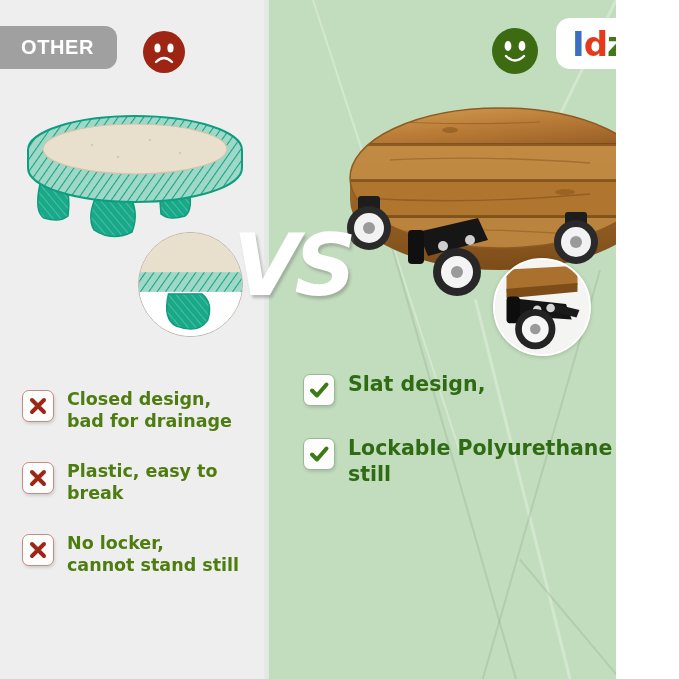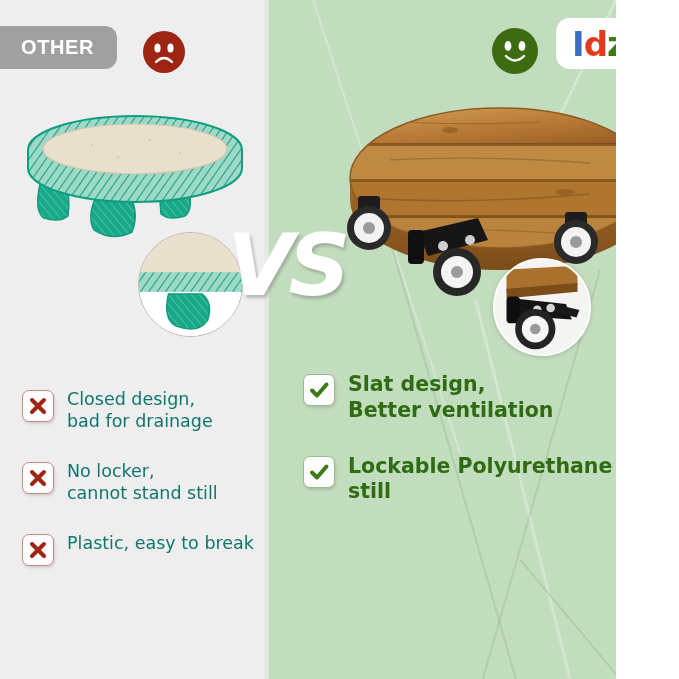--- a/index.html
+++ b/index.html
@@ -47,21 +47,21 @@
     line-height:1;
   }
   .logo-text span { display:inline-block; }
   .lg-i { color:#3b6fc4; }
   .lg-d { color:#e33a1b; }
   .lg-z { color:#3f7a19; }
   .lg-o { color:#f2b818; }
 
   
   #vs {
-    position:absolute; left:227px; top:222px; z-index:40;
+    position:absolute; left:233px; top:222px; z-index:40;
     font-family:"DejaVu Sans", sans-serif;
     font-size:86px; font-weight:bold; font-style:italic;
     color:#ffffff; letter-spacing:-5px; line-height:1;
     text-shadow:2px 3px 3px rgba(120,120,120,.45);
   }
 
   
   #left-product { position:absolute; left:10px; top:112px; width:250px; height:170px; }
   #left-inset {
     position:absolute; left:138px; top:232px; width:105px; height:105px;
@@ -90,22 +90,22 @@
     flex:0 0 auto; width:32px; height:32px; border-radius:7px;
     background:#fdfdfd; display:flex; align-items:center; justify-content:center;
     box-shadow:1px 2px 3px rgba(0,0,0,.13);
   }
   .mark.x  { border:1.5px solid #c88b80; margin-top:2px; }
   .mark.ck { border:1.5px solid #9ab991; margin-top:2px; }
   .mark svg { width:22px; height:22px; display:block; }
 
   .btext { padding-left:13px; }
   #bullets-left .btext {
-    color:#0f766e; font-size:17.5px; line-height:1.28;
-    font-family:"DejaVu Sans", sans-serif; font-weight:normal;
+    color:#4d7c0f; font-size:17.5px; line-height:1.28;
+    font-family:"DejaVu Sans", sans-serif; font-weight:bold;
   }
   #bullets-right .btext {
     color:#2f6b13; font-size:20.5px; line-height:1.26;
     font-family:"DejaVu Sans", sans-serif; font-weight:bold;
   }
   .btext .l2 { display:block; }
 </style>
 </head>
 <body>
 
@@ -290,48 +290,47 @@
       </span>
     </div>
 
     <div class="bullet">
       <span class="mark x">
         <svg viewBox="0 0 22 22" xmlns="http://www.w3.org/2000/svg">
           <path d="M5 5 L17 17 M17 5 L5 17" stroke="#9e2414" stroke-width="4" stroke-linecap="round"></path>
         </svg>
       </span>
       <span class="btext">
+        <span>Plastic, easy to break</span>
+      </span>
+    </div>
+
+    <div class="bullet">
+      <span class="mark x">
+        <svg viewBox="0 0 22 22" xmlns="http://www.w3.org/2000/svg">
+          <path d="M5 5 L17 17 M17 5 L5 17" stroke="#9e2414" stroke-width="4" stroke-linecap="round"></path>
+        </svg>
+      </span>
+      <span class="btext">
         <span>No locker,</span>
         <span class="l2">cannot stand still</span>
       </span>
     </div>
-
-    <div class="bullet">
-      <span class="mark x">
-        <svg viewBox="0 0 22 22" xmlns="http://www.w3.org/2000/svg">
-          <path d="M5 5 L17 17 M17 5 L5 17" stroke="#9e2414" stroke-width="4" stroke-linecap="round"></path>
-        </svg>
-      </span>
-      <span class="btext">
-        <span>Plastic, easy to break</span>
-      </span>
-    </div>
   </div>
 
   <div class="bullets" id="bullets-right">
 
     <div class="bullet">
       <span class="mark ck">
         <svg viewBox="0 0 22 22" xmlns="http://www.w3.org/2000/svg">
           <path d="M4 11.5 L9 16.5 L18.5 5.5" stroke="#3c7a16" stroke-width="4" fill="none" stroke-linecap="round" stroke-linejoin="round"></path>
         </svg>
       </span>
       <span class="btext">
         <span>Slat design,</span>
-        <span class="l2">Better ventilation</span>
       </span>
     </div>
 
 
     <div class="bullet">
       <span class="mark ck">
         <svg viewBox="0 0 22 22" xmlns="http://www.w3.org/2000/svg">
           <path d="M4 11.5 L9 16.5 L18.5 5.5" stroke="#3c7a16" stroke-width="4" fill="none" stroke-linecap="round" stroke-linejoin="round"></path>
         </svg>
       </span>

